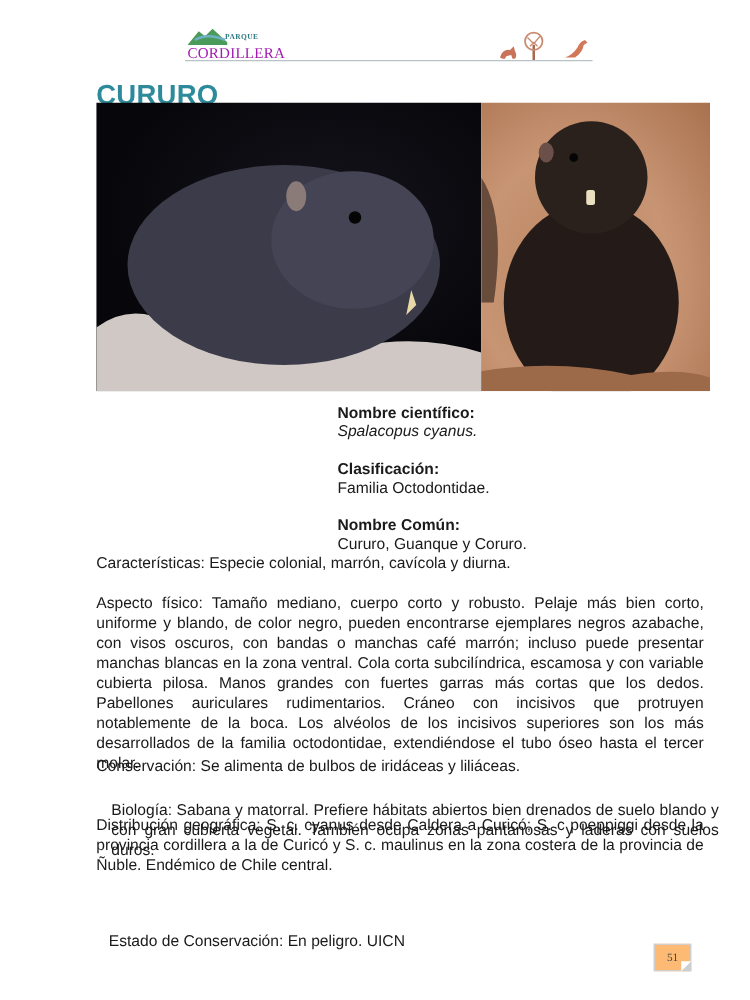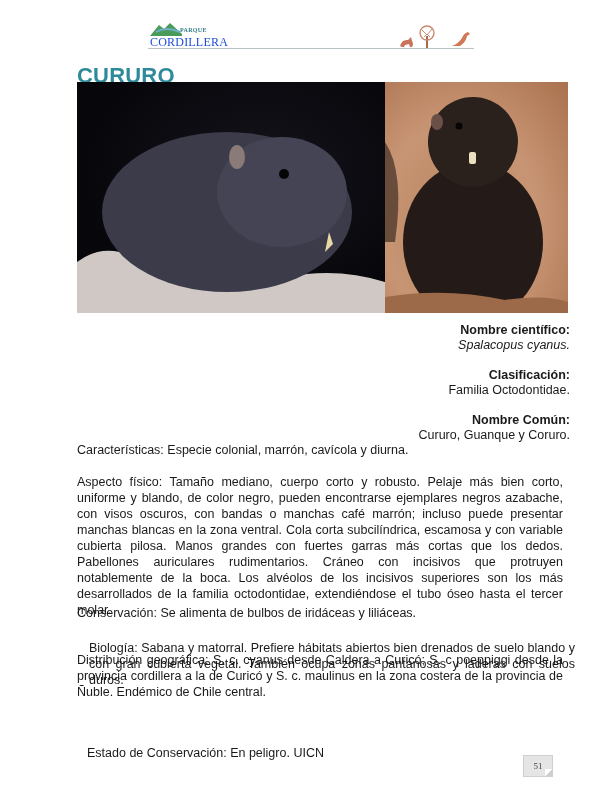--- a/index.html
+++ b/index.html
@@ -6,51 +6,51 @@
   body { width: 600px; height: 800px; position: relative; overflow: hidden;
          font-family: "Liberation Sans", sans-serif; color: #1a1a1a; }
 
   
   .header { position: absolute; left: 0; top: 0; width: 600px; height: 60px; }
   .logo { position: absolute; left: 148px; top: 22px; width: 80px; height: 28px; }
   .logo-mountain { position: absolute; left: 2px; top: 0; width: 32px; height: 14px; }
   .logo-parque { position: absolute; left: 32px; top: 5px; font-family: "Liberation Serif", serif;
                  font-size: 6px; font-weight: bold; color: #2f7a86; letter-spacing: 0.3px; }
   .logo-name { position: absolute; left: 2px; top: 13px; font-family: "Liberation Serif", serif;
-               font-size: 12px; color: #1d4ed8; letter-spacing: 0.2px; font-variant: small-caps; }
+               font-size: 12px; color: #a21caf; letter-spacing: 0.2px; font-variant: small-caps; }
   .header-line { position: absolute; left: 148px; top: 48px; width: 326px; height: 1px; background: #b9c2c4; }
   .header-fauna { position: absolute; left: 396px; top: 24px; width: 80px; height: 26px; }
 
   
   .title { position: absolute; left: 77px; top: 63px; font-size: 22px; font-weight: bold;
            color: #2d8a9a; letter-spacing: 0.2px; }
 
   
   .photo { position: absolute; left: 77px; top: 82px; width: 491px; height: 231px; overflow: hidden; }
   .photo-left { position: absolute; left: 0; top: 0; width: 308px; height: 231px;
                 background: radial-gradient(ellipse at 60% 40%, #15141c 0%, #07060a 70%); }
   .photo-right { position: absolute; left: 308px; top: 0; width: 183px; height: 231px;
                  background: radial-gradient(ellipse at 40% 60%, #b98561 0%, #c89574 50%, #a9714e 100%); }
 
   
   .info { position: absolute; left: 270px; top: 323px; width: 300px; font-size: 12.5px; line-height: 15px; }
-  .info-item { margin-bottom: 15px; text-align: right; }
+  .info-item { margin-bottom: 15px; }
   .info-label { font-weight: bold; display: block; }
   .info-value { display: block; }
   .italic { font-style: italic; }
 
   
   .para { position: absolute; left: 77px; width: 486px; font-size: 12.5px; line-height: 16px;
           text-align: justify; }
   .para b { font-weight: normal; }
 
   
   .page-num { position: absolute; left: 523px; top: 755px; width: 28px; height: 20px;
               border: 1px solid #cfcfcf; font-family: "Liberation Serif", serif; font-size: 9px;
-              color: #444; text-align: center; line-height: 20px; background: #e5e5e5; }
+              color: #444; text-align: center; line-height: 20px; background: #fdba74; }
   .page-curl { position: absolute; right: -1px; bottom: -1px; width: 8px; height: 8px;
                background: linear-gradient(135deg, #ffffff 50%, #cfcfcf 50%); }
 </style>
 </head>
 <body>
 
 <div class="header">
   <div class="logo">
     <svg class="logo-mountain" viewBox="0 0 32 14">
       <path d="M0 14 L9 3 L14 7 L20 1 L32 12 L32 14 Z" fill="#4a9a5a"></path>

